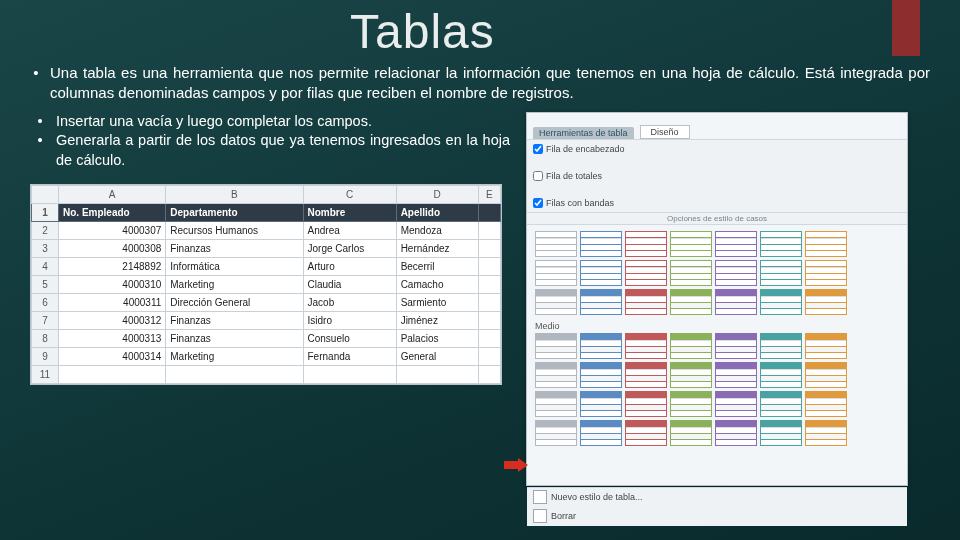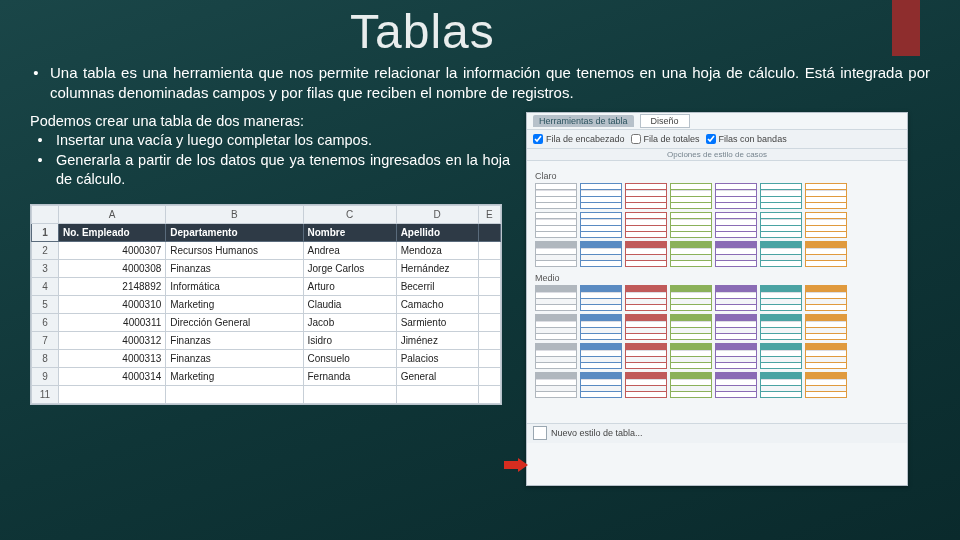--- a/index.html
+++ b/index.html
@@ -15,25 +15,25 @@
   .left .b{display:flex;gap:10px;padding-left:4px}
   .illus{margin-top:14px;background:#fff;color:#222;border:1px solid #b9c3cc;font-size:10px;width:470px}
   .illus table{border-collapse:collapse;width:100%}
   .illus td,.illus th{border:1px solid #c7cfd7;height:17px;padding:0 4px;text-align:left;white-space:nowrap}
   .illus .colhdr td{background:#eef2f5;text-align:center;color:#555}
   .illus .rowhdr{background:#eef2f5;text-align:center;width:18px;color:#555}
   .illus .tblhdr td{background:#2e3a46;color:#fff;font-weight:bold;border:1px solid #5a6b7c}
   .illus td.num{text-align:right}
   .right{flex:1;position:relative}
   .panel{background:#f3f6f8;border:1px solid #b7c1ca;width:380px;height:372px;font-size:9px;color:#444;box-shadow:0 1px 4px rgba(0,0,0,.4)}
-  .ribbon-tab{height:16px;display:flex;align-items:center}
+  .ribbon-tab{height:26px;display:flex;align-items:flex-end}
   .ribbon-tab .lbl{background:#b7c1ca;color:#2c5460;padding:1px 6px;border-radius:2px 2px 0 0;margin-left:6px;font-size:9px}
   .ribbon-tab .sub{background:#fff;border:1px solid #b7c1ca;padding:1px 10px;margin-left:6px;font-size:9px}
   .ribbon-body{background:#eef2f5;border-top:1px solid #cfd8df;border-bottom:1px solid #cfd8df;padding:4px 6px;display:flex;gap:16px}
-  .ck-col{display:flex;flex-direction:row;gap:6px}
+  .ck-col{display:flex;flex-direction:column;gap:17px}
   .ck{display:flex;align-items:center;gap:3px}
   .ck input{width:10px;height:10px;margin:0}
   .ribbon-sec{font-size:8px;color:#77858f;text-align:center;padding:1px 0;border-bottom:1px solid #cfd8df;background:#eef2f5}
   .gallery{padding:6px 8px;height:250px;overflow:hidden}
   .sect-title{font-size:9px;color:#555;margin:4px 0 2px}
   .swatches{display:flex;flex-wrap:wrap;gap:3px}
   .sw{width:40px;height:24px;display:flex;flex-direction:column;border:1px solid #c7cfd7}
   .sw .h{height:5px}
   .sw .r{flex:1;border-top:1px solid #dcdde3}
   .bottom-opts{border-top:1px solid #cfd8df;background:#eef2f5}
@@ -54,21 +54,20 @@
 
   <div class="lead">
     <div class="row">
       <div class="bullet-dot">•</div>
       <div>Una tabla es una herramienta que nos permite relacionar la información que tenemos en una hoja de cálculo. Está integrada por columnas denominadas campos y por filas que reciben el nombre de registros.</div>
     </div>
   </div>
 
   <div class="two-col">
     <div class="left">
-      <div>Podemos crear una tabla de dos maneras:</div>
       <div class="b">
           <div class="bullet-dot">•</div>
           <div>Insertar una vacía y luego completar los campos.</div>
         </div>
       <div class="b">
           <div class="bullet-dot">•</div>
           <div>Generarla a partir de los datos que ya tenemos ingresados en la hoja de cálculo.</div>
         </div>
 
       <div class="illus">
@@ -186,21 +185,20 @@
                 <span>Fila de totales</span>
               </label>
             <label class="ck">
                 <input type="checkbox" checked="" style="">
                 <span>Filas con bandas</span>
               </label>
           </div>
         </div>
         <div class="ribbon-sec">Opciones de estilo de casos</div>
         <div class="gallery">
-          <div class="sect-title">Claro</div>
           <div class="swatches" id="sw1">
               <div class="sw" style="border-color: rgb(176, 183, 190);">
                 <div class="h" style="background: rgb(255, 255, 255); border-bottom: 1px solid rgb(176, 183, 190);"></div>
                 <div class="r" style="background: rgb(255, 255, 255);"></div>
                 <div class="r" style="background: rgb(255, 255, 255); border-top: 1px solid rgb(176, 183, 190);"></div>
                 <div class="r" style="background: rgb(255, 255, 255); border-top: 1px solid rgb(176, 183, 190);"></div>
               </div>
               <div class="sw" style="border-color: rgb(90, 139, 194);">
                 <div class="h" style="background: rgb(255, 255, 255); border-bottom: 1px solid rgb(90, 139, 194);"></div>
                 <div class="r" style="background: rgb(255, 255, 255);"></div>
@@ -501,19 +499,23 @@
                 <div class="r" style="background: rgb(255, 255, 255);"></div>
                 <div class="r" style="background: rgb(243, 245, 247); border-top: 1px solid rgb(224, 154, 62);"></div>
                 <div class="r" style="background: rgb(255, 255, 255); border-top: 1px solid rgb(224, 154, 62);"></div>
               </div>
             </div>
         </div>
         <div class="bottom-opts">
           <div class="opt">
               <span class="mini-ic"></span>
               <span>Nuevo estilo de tabla...</span>
+            </div>
+          <div class="opt">
+              <span class="mini-ic"></span>
+              <span>Borrar</span>
             </div>
         </div>
       </div>
       <div class="arrow"></div>
     </div>
   </div>
 </div>
 
 </body></html>

